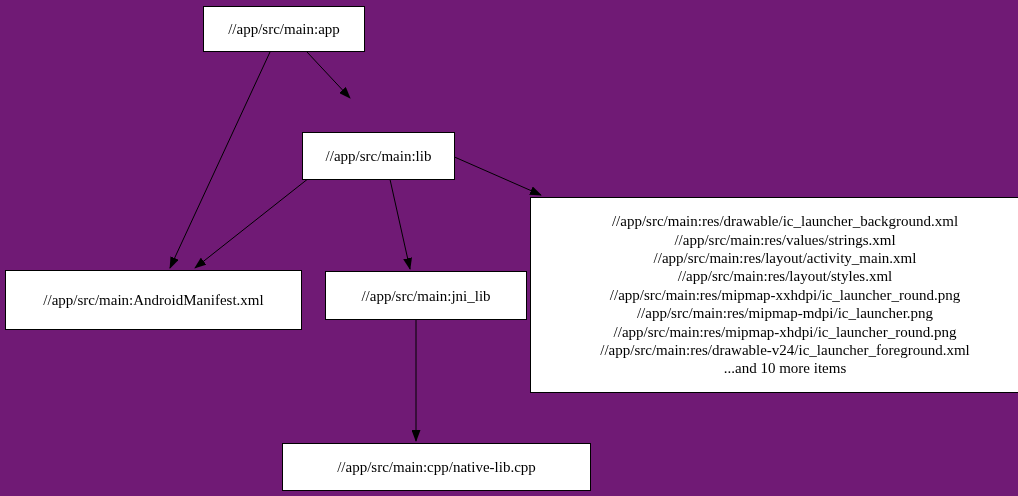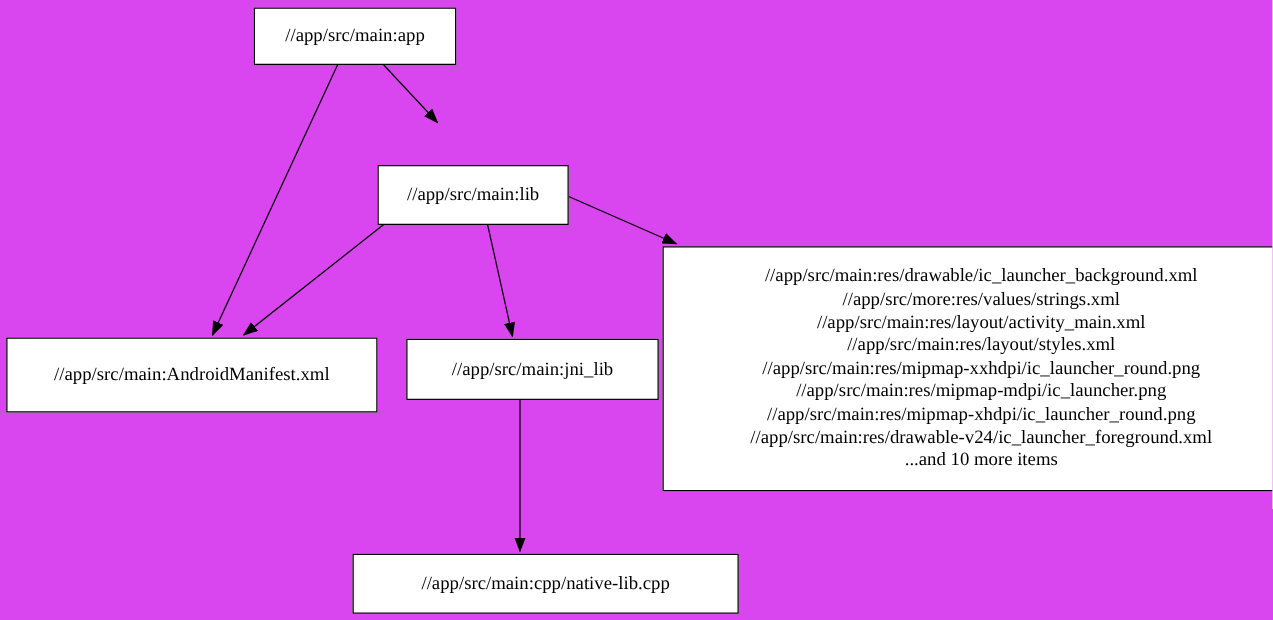--- a/index.html
+++ b/index.html
@@ -4,21 +4,21 @@
 <style>
   html, body {
     margin: 0;
     padding: 0;
     background: #ffffff;
   }
   .canvas {
     position: relative;
     width: 1018px;
     height: 496px;
-    background: #d946ef;
+    background: #701a75;
     font-family: "Liberation Serif", "DejaVu Serif", serif;
     color: #000000;
     overflow: hidden;
   }
   .edges-layer {
     position: absolute;
     left: 0;
     top: 0;
     width: 1018px;
     height: 496px;
@@ -82,21 +82,21 @@
   <div class="node" id="node-manifest">
     <span>//app/src/main:AndroidManifest.xml</span>
   </div>
 
   <div class="node" id="node-jni-lib">
     <span>//app/src/main:jni_lib</span>
   </div>
 
   <div class="node multiline" id="node-res">
     <div>//app/src/main:res/drawable/ic_launcher_background.xml</div>
-    <div>//app/src/more:res/values/strings.xml</div>
+    <div>//app/src/main:res/values/strings.xml</div>
     <div>//app/src/main:res/layout/activity_main.xml</div>
     <div>//app/src/main:res/layout/styles.xml</div>
     <div>//app/src/main:res/mipmap-xxhdpi/ic_launcher_round.png</div>
     <div>//app/src/main:res/mipmap-mdpi/ic_launcher.png</div>
     <div>//app/src/main:res/mipmap-xhdpi/ic_launcher_round.png</div>
     <div>//app/src/main:res/drawable-v24/ic_launcher_foreground.xml</div>
     <div>...and 10 more items</div>
   </div>
 
   <div class="node" id="node-native-lib">

